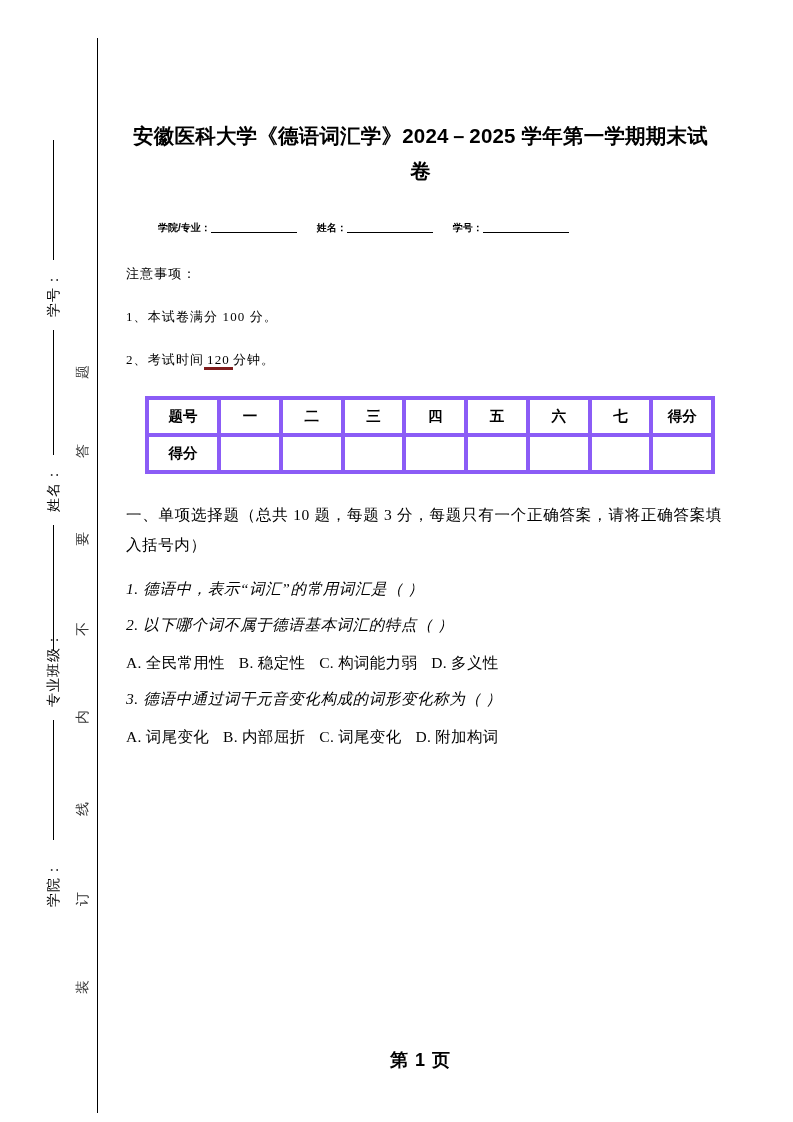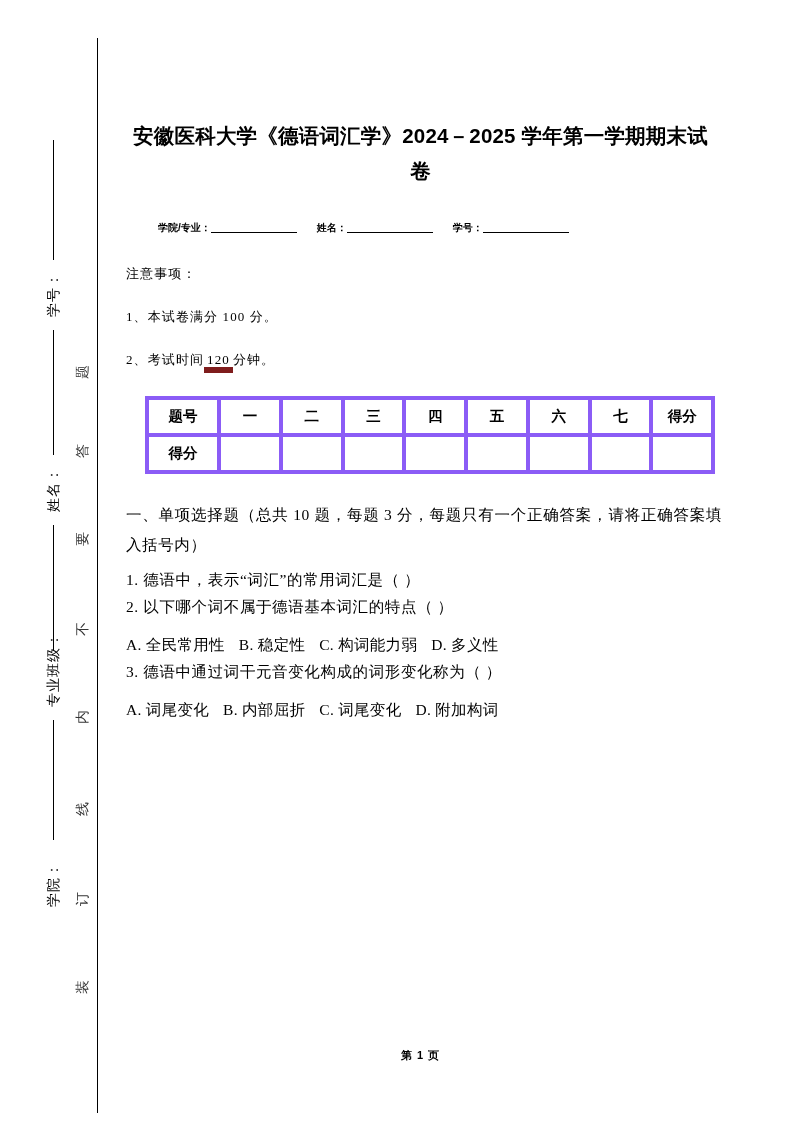--- a/index.html
+++ b/index.html
@@ -101,21 +101,21 @@
   #info-line .gap { display: inline-block; width: 20px; }
 
   .note {
     font-size: 13px;
     line-height: 1;
     letter-spacing: 1.1px;
     margin-top: 30px;
   }
   .note.first { margin-top: 32px; }
   .note .u {
-    border-bottom: 6px solid #7f1d1d;
+    border-bottom: 3px solid #7f1d1d;
     padding: 0 3px;
   }
 
   
   #score-table {
     margin-top: 30px;
     margin-left: 19px;
     border-collapse: collapse;
     table-layout: fixed;
     width: 570px;
@@ -134,42 +134,43 @@
 
   
   #section-heading {
     margin-top: 26px;
     font-size: 15.5px;
     line-height: 1.95;
     letter-spacing: 0.6px;
     text-align: justify;
   }
   .question {
-    margin-top: 12px;
+    margin-top: 21px;
     font-size: 15.5px;
     letter-spacing: 0.6px;
     line-height: 1;
+    font-style: italic;
   }
   .options {
     margin-top: 22px;
     font-size: 15.5px;
     letter-spacing: 0.3px;
     line-height: 1;
   }
   .options .opt { margin-right: 14px; }
   .options .opt:last-child { margin-right: 0; }
 
   #page-footer {
     position: absolute;
     left: 126px; top: 1048px;
     width: 589px;
     text-align: center;
     font-family: "Liberation Sans", "DejaVu Sans", sans-serif;
     font-weight: bold;
-    font-size: 11px;
+    font-size: 18px;
     letter-spacing: 1px;
   }
 </style>
 </head>
 <body>
 
 <div id="margin-strip">
 
   <div id="margin-rule"></div>
 

